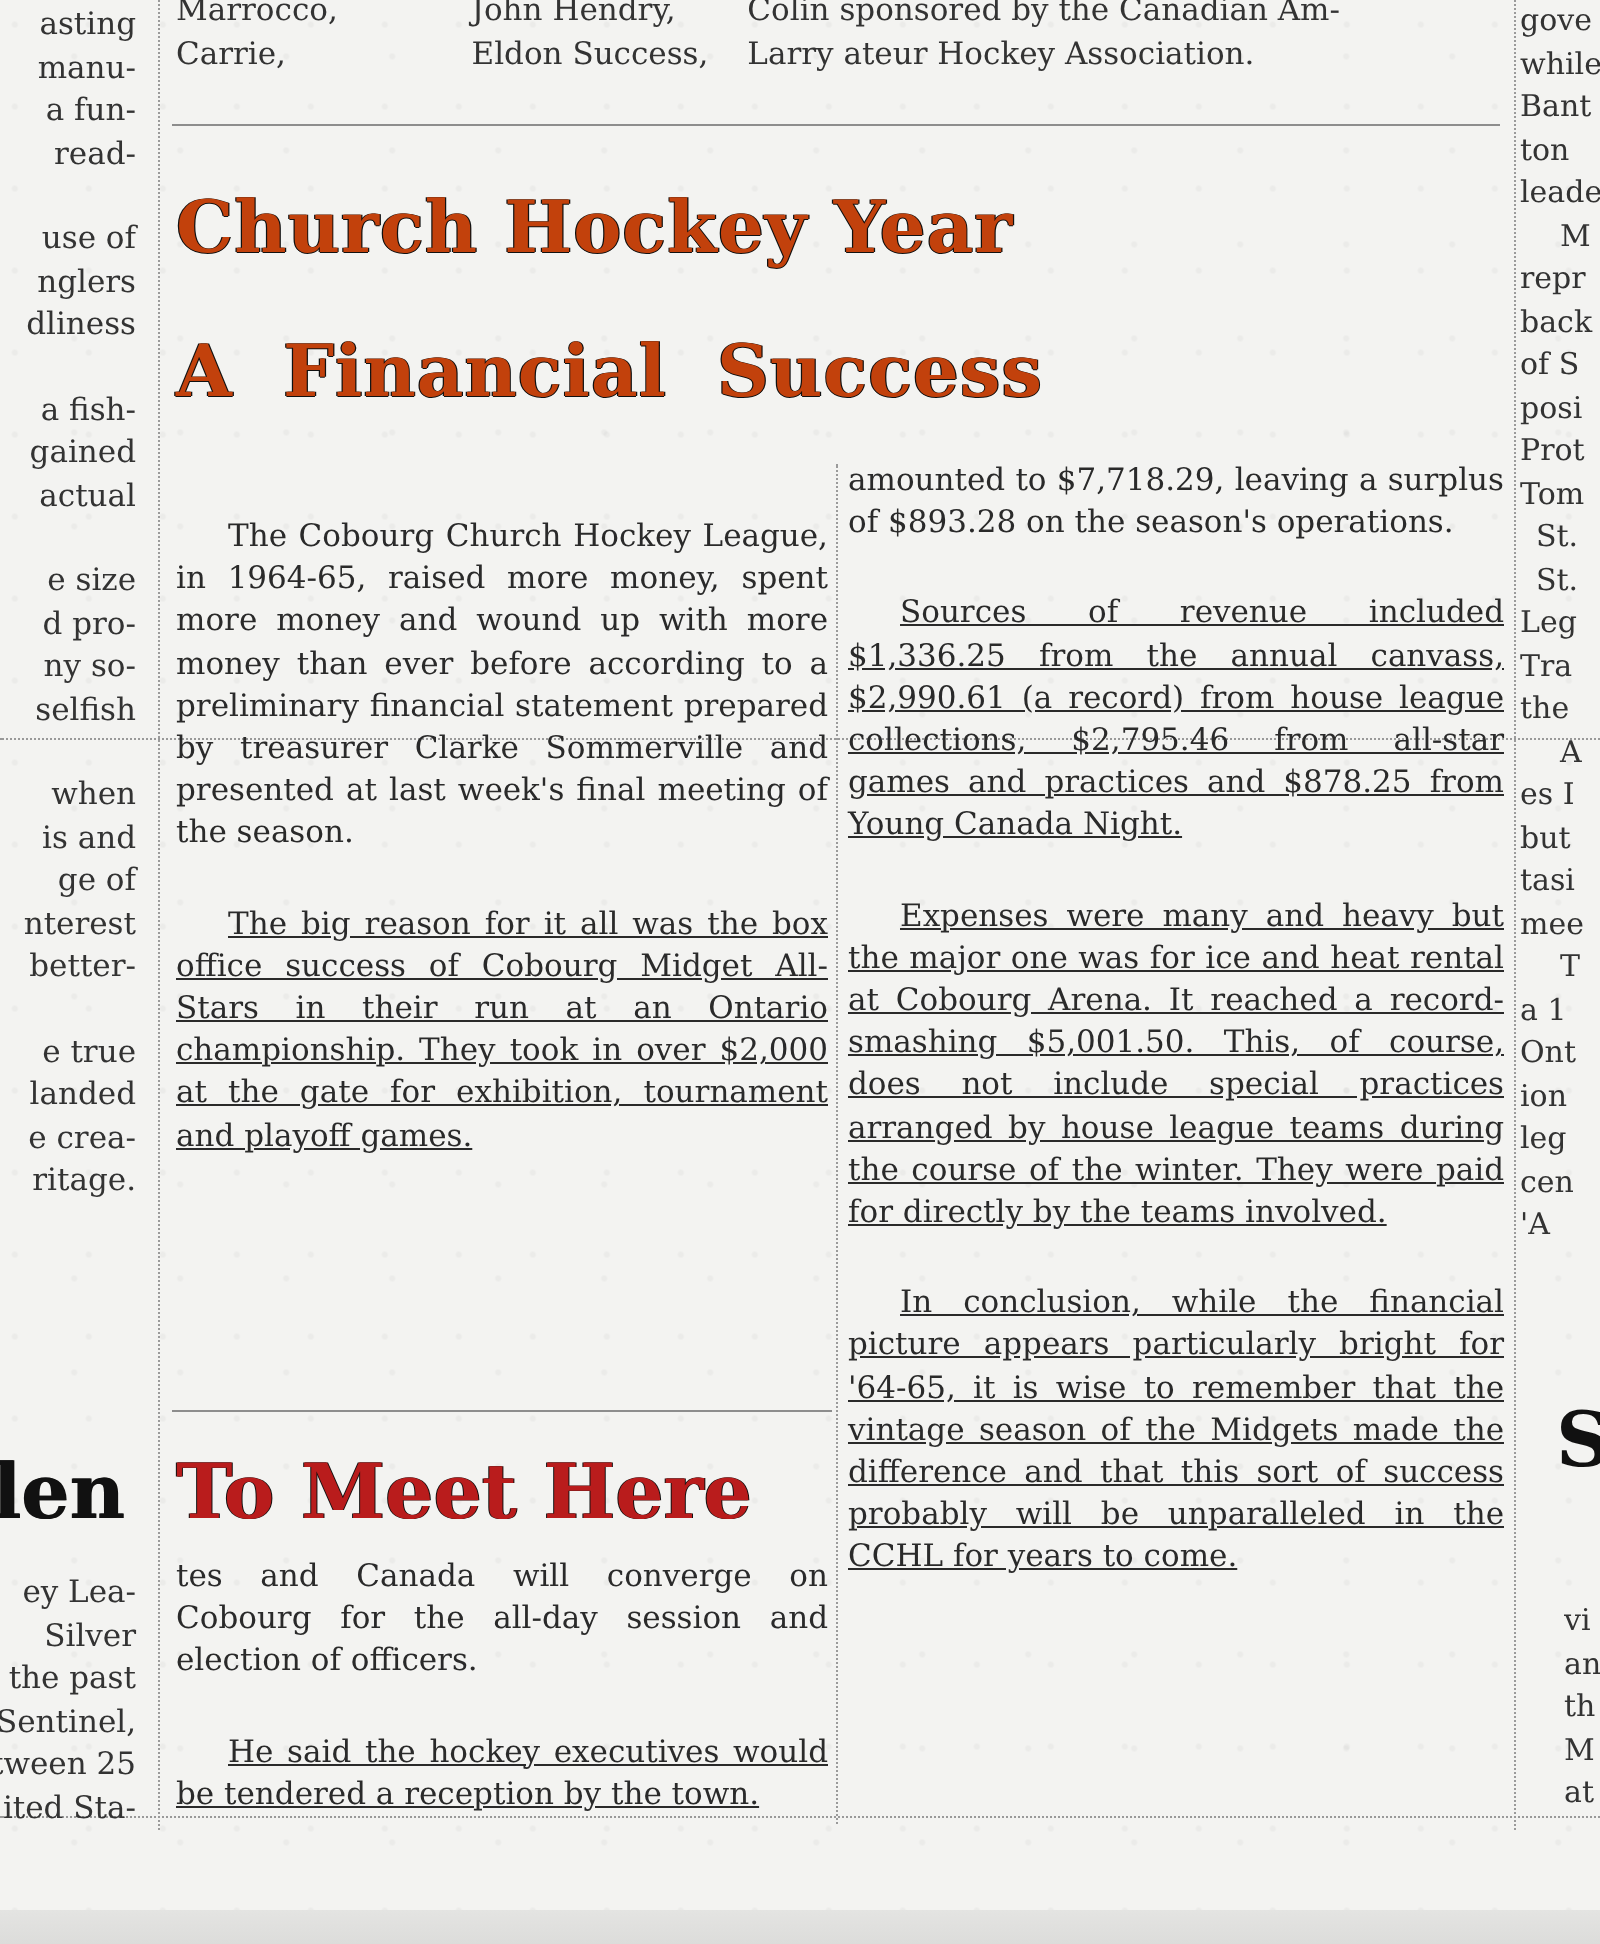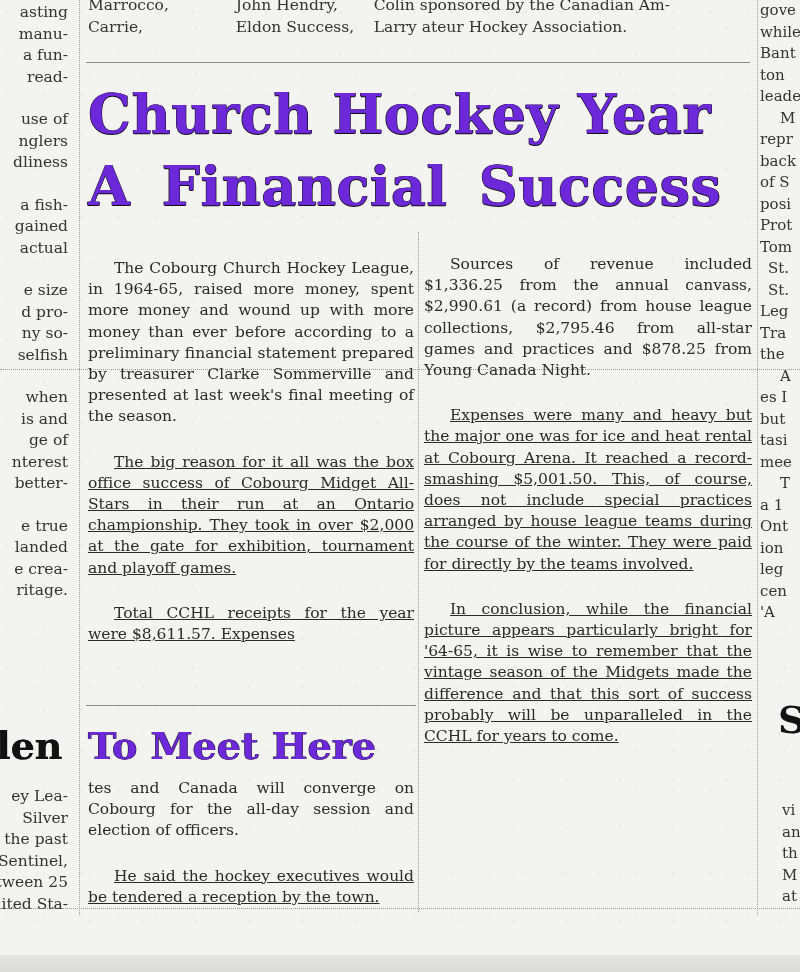--- a/index.html
+++ b/index.html
@@ -35,30 +35,30 @@
 
     .top-strip { position: absolute; top: -6px; left: 88px; width: 660px; font-size: 15.5px; line-height: 22px; color: #333; }
     .top-strip .row { display: flex; }
     .top-strip .c1 { width: 150px; }
     .top-strip .c2 { width: 140px; }
     .top-strip .c3 { width: 380px; }
 
     .headline {
       position: absolute; left: 88px; top: 78px; width: 660px;
       font-family: "DejaVu Serif", serif; font-weight: 900;
-      font-size: 54px; line-height: 72px; color: #6d28d9;
+      font-size: 36px; line-height: 72px; color: #c2410c;
       letter-spacing: 0.5px;
       text-shadow: 0.6px 0 0 #111, -0.6px 0 0 #111, 0 0.6px 0 #111;
     }
     .headline .l2 { word-spacing: 12px; }
 
     .subhead {
       position: absolute; left: 88px; top: 718px; width: 330px;
       font-family: "DejaVu Serif", serif; font-weight: 900;
-      font-size: 38px; line-height: 56px; color: #6d28d9;
+      font-size: 38px; line-height: 56px; color: #b91c1c;
       text-shadow: 0.5px 0 0 #111, -0.5px 0 0 #111;
       white-space: nowrap;
     }
     .left-subhead {
       position: absolute; left: -4px; top: 718px;
       font-family: "DejaVu Serif", serif; font-weight: 900;
       font-size: 38px; line-height: 56px; color: #111;
       text-shadow: 0.5px 0 0 #111;
     }
     .right-subhead {
@@ -99,24 +99,24 @@
   <div class="hrule dotted" style="left:0; top:908px; width:800px;"></div>
 
   <div class="headline">
     <div>Church Hockey Year</div>
     <div class="l2">A Financial Success</div>
   </div>
 
   <div class="col" style="left:88px; top:234px; width:326px;">
     <p class="ind">The Cobourg Church Hockey League, in 1964-65, raised more money, spent more money and wound up with more money than ever before according to a preliminary financial statement prepared by treasurer Clarke Sommerville and presented at last week's final meeting of the season.</p>
     <p class="ind">The big reason for it all was the box office success of Cobourg Midget All-Stars in their run at an Ontario championship. They took in over $2,000 at the gate for exhibition, tournament and playoff games.</p>
-    <p class="ind">Total CCHL receipts for the year were $8,611.57. Expenses</p>
   </div>
 
   <div class="col" style="left:424px; top:230px; width:328px;">
+    <p>amounted to $7,718.29, leaving a surplus of $893.28 on the season's operations.</p>
     <p class="ind">Sources of revenue included $1,336.25 from the annual canvass, $2,990.61 (a record) from house league collections, $2,795.46 from all-star games and practices and $878.25 from Young Canada Night.</p>
     <p class="ind">Expenses were many and heavy but the major one was for ice and heat rental at Cobourg Arena. It reached a record-smashing $5,001.50. This, of course, does not include special practices arranged by house league teams during the course of the winter. They were paid for directly by the teams involved.</p>
     <p class="ind">In conclusion, while the financial picture appears particularly bright for '64-65, it is wise to remember that the vintage season of the Midgets made the difference and that this sort of success probably will be unparalleled in the CCHL for years to come.</p>
   </div>
 
   <div class="subhead">To Meet Here</div>
   <div class="col" style="left:88px; top:778px; width:326px;">
     <p>tes and Canada will converge on Cobourg for the all-day session and election of officers.</p>
     <p class="ind">He said the hockey executives would be tendered a reception by the town.</p>
   </div>

